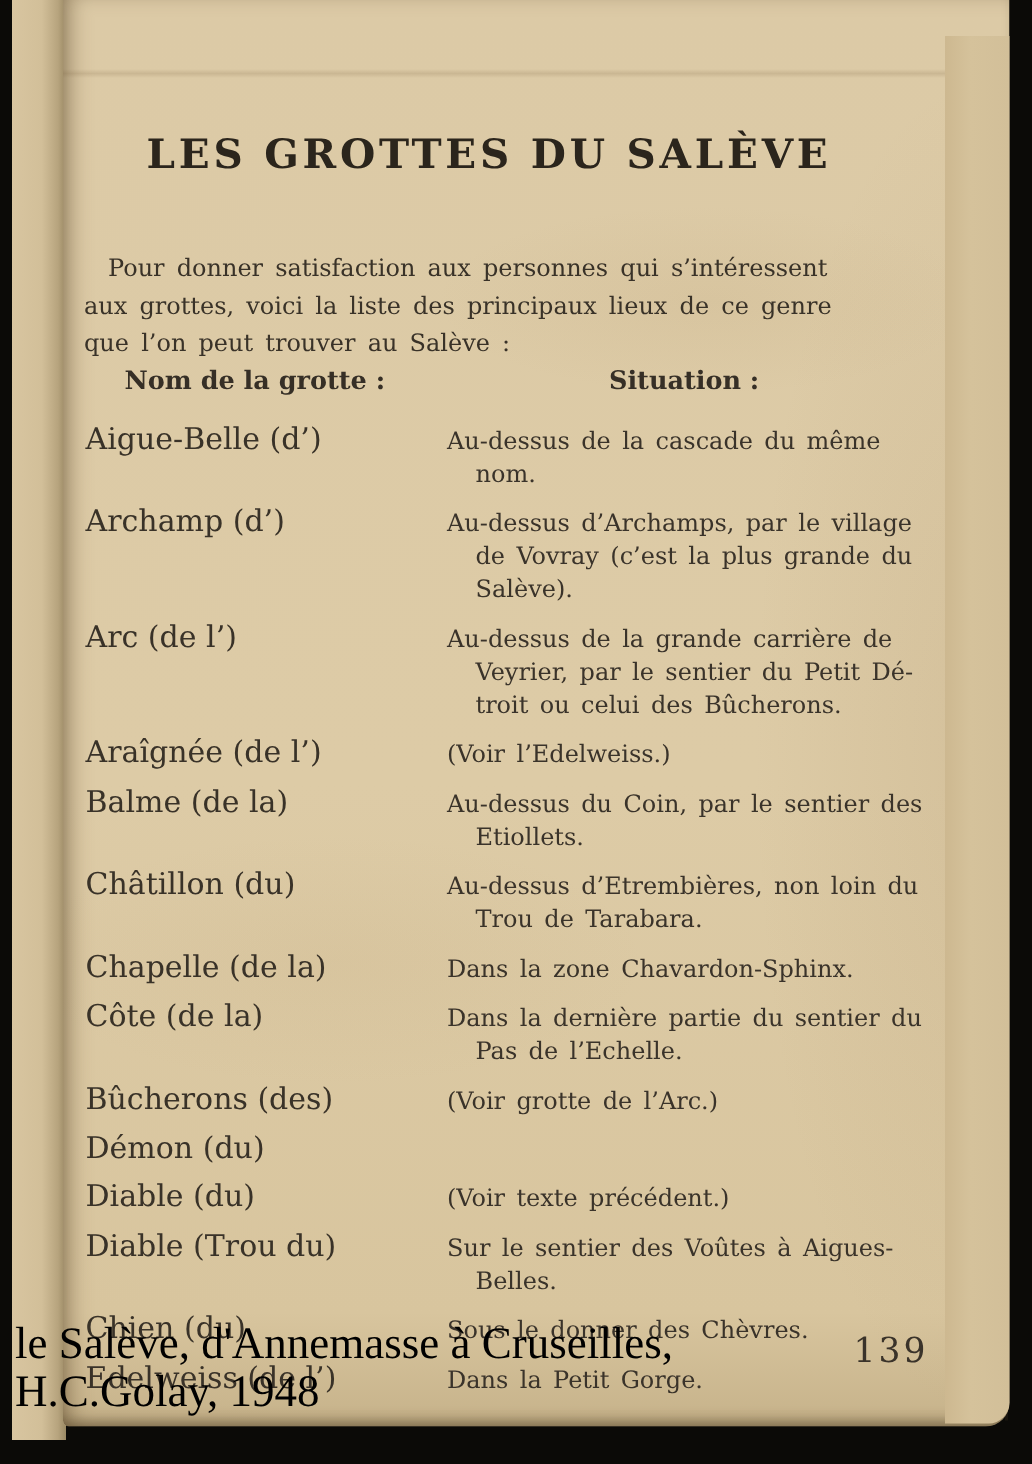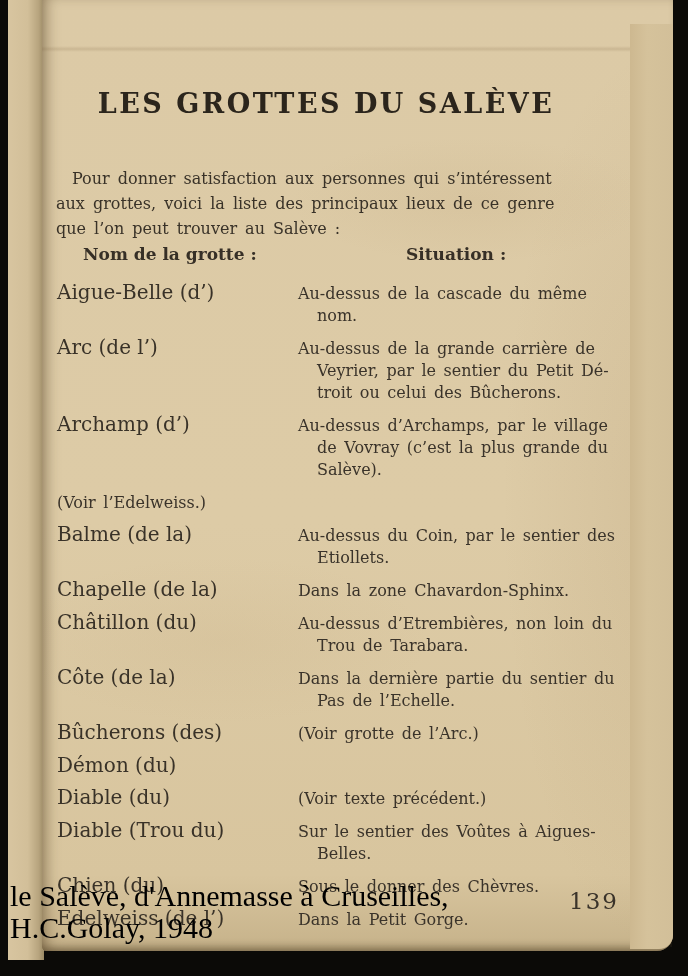--- a/index.html
+++ b/index.html
@@ -111,47 +111,48 @@
 
     <div class="col-header name-h">Nom de la grotte :</div>
     <div class="col-header situation-h">Situation :</div>
 
     <div class="cave-table">
       <div class="row">
         <div class="cave-name">Aigue-Belle (d’)</div>
         <div class="cave-situation">Au-dessus de la cascade du même nom.</div>
       </div>
       <div class="row">
+        <div class="cave-name">Archamp (d’)</div>
+        <div class="cave-situation">Au-dessus d’Archamps, par le village
+de Vovray (c’est la plus grande du
+Salève).</div>
+      </div>
+      <div class="row">
         <div class="cave-name">Arc (de l’)</div>
         <div class="cave-situation">Au-dessus de la grande carrière de
 Veyrier, par le sentier du Petit Dé-
 troit ou celui des Bûcherons.</div>
       </div>
       <div class="row">
-        <div class="cave-name">Archamp (d’)</div>
-        <div class="cave-situation">Au-dessus d’Archamps, par le village
-de Vovray (c’est la plus grande du
-Salève).</div>
-      </div>
-      <div class="row">
+        <div class="cave-name">Araîgnée (de l’)</div>
         <div class="cave-situation">(Voir l’Edelweiss.)</div>
       </div>
       <div class="row">
         <div class="cave-name">Balme (de la)</div>
         <div class="cave-situation">Au-dessus du Coin, par le sentier des
 Etiollets.</div>
       </div>
       <div class="row">
-        <div class="cave-name">Chapelle (de la)</div>
-        <div class="cave-situation">Dans la zone Chavardon-Sphinx.</div>
-      </div>
-      <div class="row">
         <div class="cave-name">Châtillon (du)</div>
         <div class="cave-situation">Au-dessus d’Etrembières, non loin du
 Trou de Tarabara.</div>
+      </div>
+      <div class="row">
+        <div class="cave-name">Chapelle (de la)</div>
+        <div class="cave-situation">Dans la zone Chavardon-Sphinx.</div>
       </div>
       <div class="row">
         <div class="cave-name">Côte (de la)</div>
         <div class="cave-situation">Dans la dernière partie du sentier du
 Pas de l’Echelle.</div>
       </div>
       <div class="row">
         <div class="cave-name">Bûcherons (des)</div>
         <div class="cave-situation">(Voir grotte de l’Arc.)</div>
       </div>

